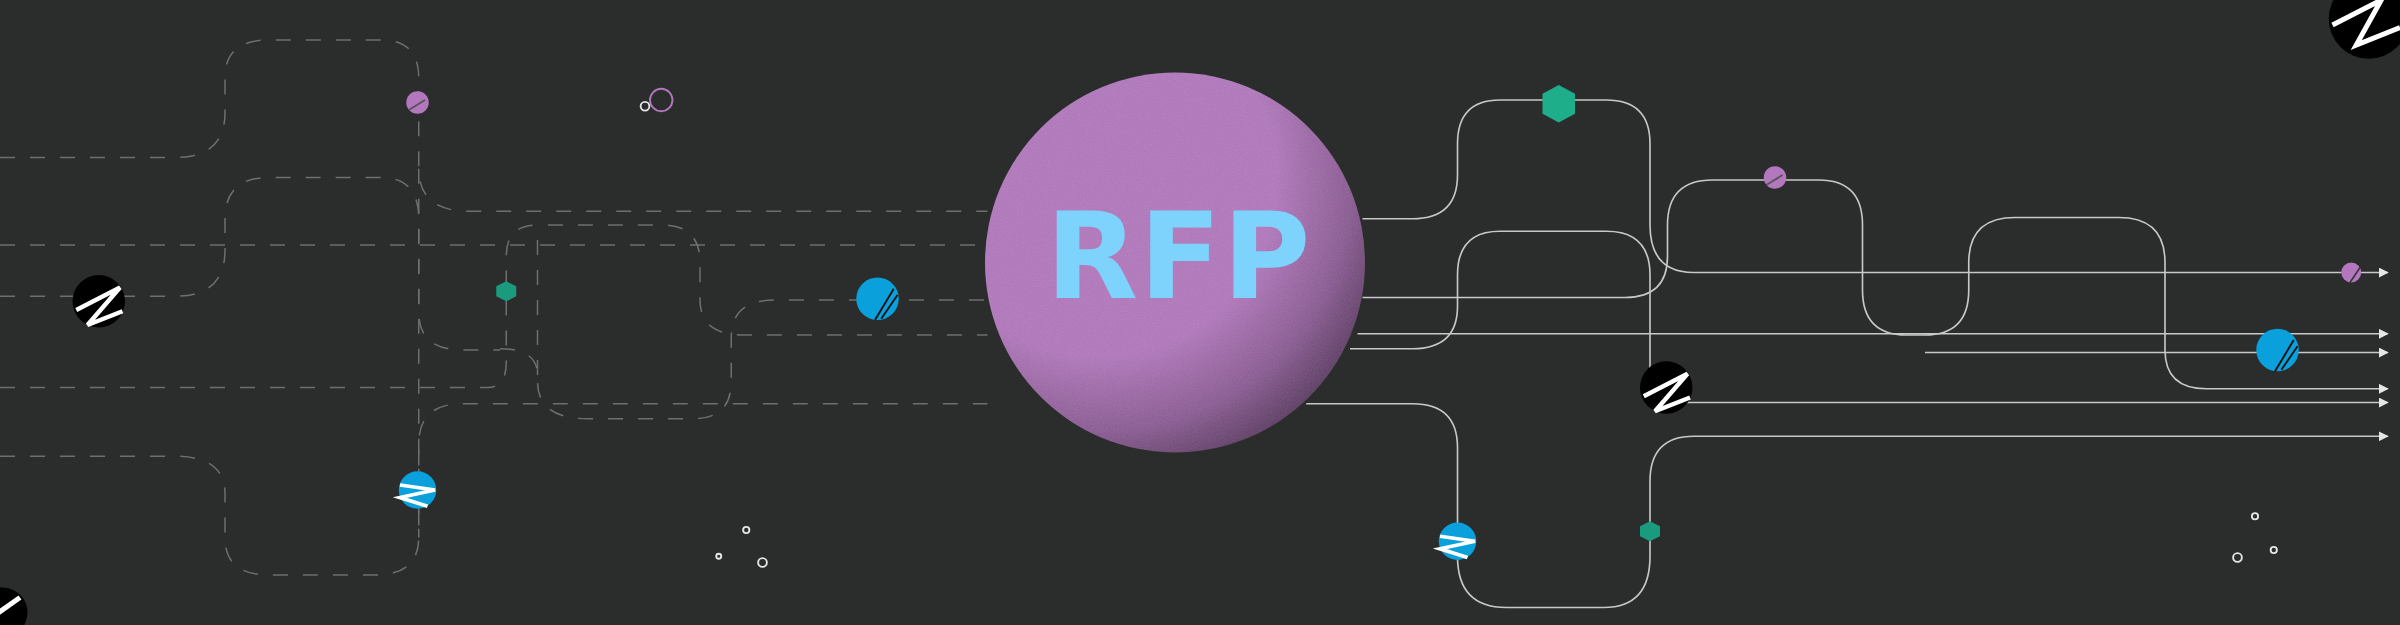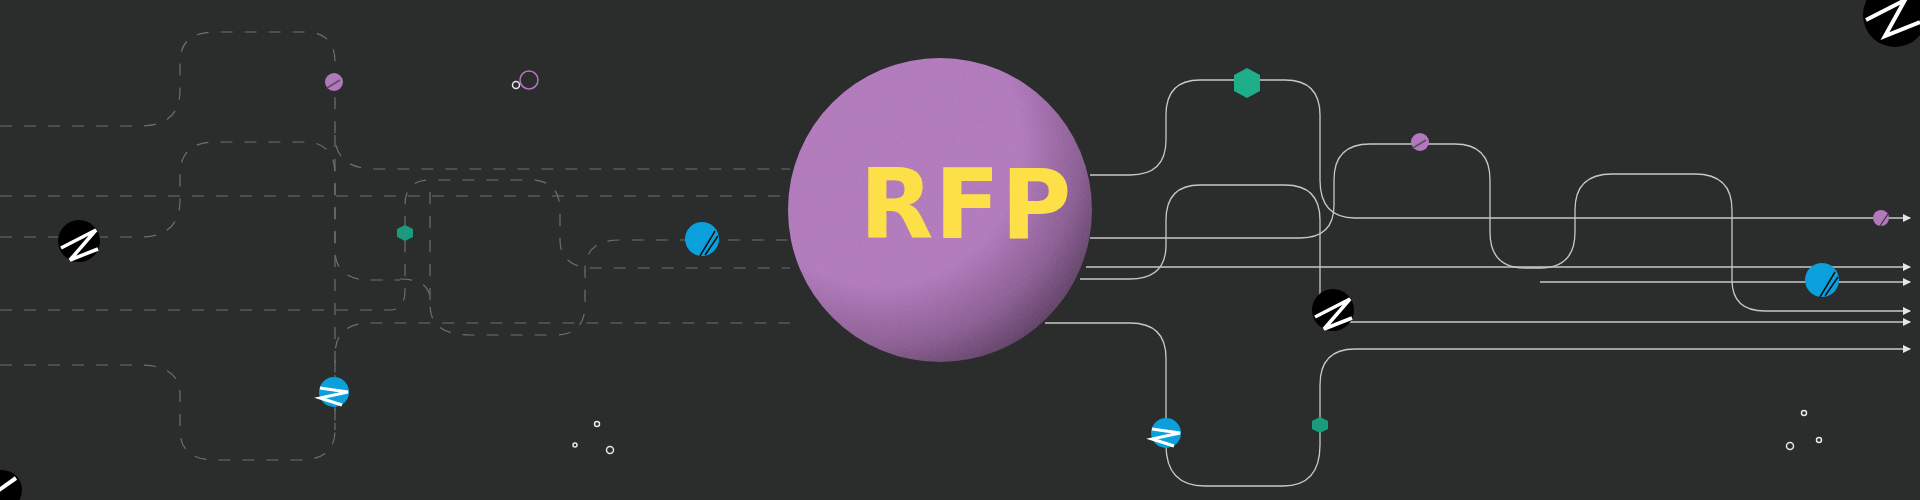--- a/index.html
+++ b/index.html
@@ -1,22 +1,22 @@
 <!DOCTYPE html>
 <html><head>
   <meta charset="utf-8">
   <style>
     html, body { margin: 0; padding: 0; }
     body { width: 1920px; height: 500px; overflow: hidden; background: #2b2c2c; }
     .banner { position: relative; width: 1920px; height: 500px; background: #2b2c2c; overflow: hidden; }
     svg.art { position: absolute; left: 0; top: 0; }
     .rfp-label {
-      position: absolute; left: 817px; top: 150px; width: 300px; text-align: center;
+      position: absolute; left: 794px; top: 150px; width: 300px; text-align: center;
       font-family: "DejaVu Sans", sans-serif; font-weight: bold; font-size: 96px;
-      color: #fde047; letter-spacing: 1px; line-height: 110px;
+      color: #7dd3fc; letter-spacing: 1px; line-height: 110px;
       transform: translateX(-1px);
     }
   </style>
 </head>
 <body>
 
 <div class="banner">
   <svg class="art" width="1920" height="500" viewBox="0 0 1920 500">
     <defs>
       <radialGradient id="rfpShade" cx="0.3" cy="0.28" r="0.85">

